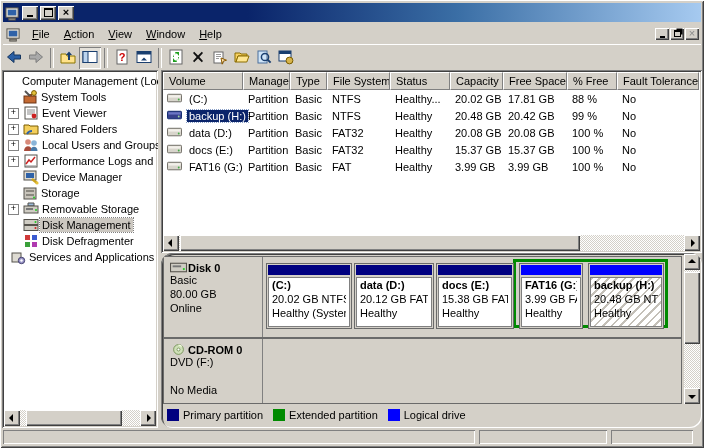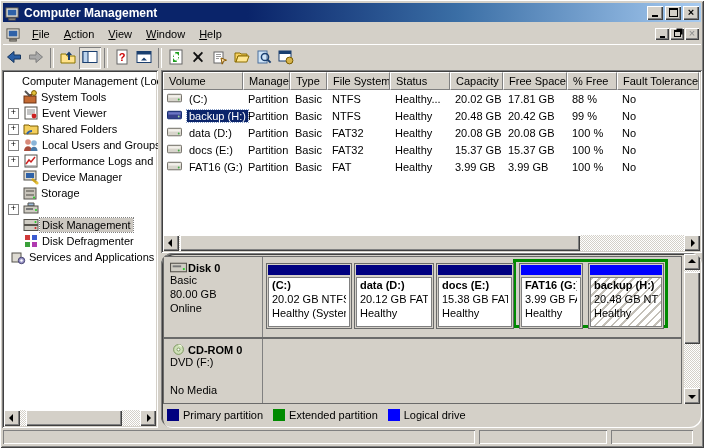--- a/index.html
+++ b/index.html
@@ -101,21 +101,20 @@
 <body>
 
 <div id="win">
 
   <div id="titlebar">
     <span class="mico" style="width:15px;height:14px;display:inline-block;"><svg viewBox="0 0 16 16" xmlns="http://www.w3.org/2000/svg">
           <rect x="1" y="2" width="13" height="10" fill="#dedbd2" stroke="#55524c"></rect>
           <rect x="3" y="4" width="9" height="6" fill="#2f62a8"></rect>
           <rect x="4" y="13" width="7" height="2" fill="#a5a199" stroke="#55524c"></rect>
         </svg></span>
-    <span class="ttl">Computer Management</span>
     <div class="wbtn">
         <div class="glyph-min"></div>
       </div>
     <div class="wbtn">
         <div class="glyph-max"></div>
       </div>
     <div class="wbtn">
         <span class="glyph-x">×</span>
       </div>
   </div>
@@ -296,20 +295,21 @@
           <span class="tlabel" style="left: 35px;">Storage</span>
         </div>
         <div class="trow">
           <span class="exp">+</span>
           <span class="tico" style="left: 19px;"><svg viewBox="0 0 16 16" xmlns="http://www.w3.org/2000/svg">
               <path d="M5 2h6v3H5z" fill="#9ab8d8" stroke="#55524c"></path>
               <rect x="1" y="5" width="14" height="7" fill="#cfccc3" stroke="#55524c"></rect>
               <rect x="3" y="7" width="7" height="2" fill="#777"></rect>
               <circle cx="13" cy="9" r="1" fill="#2c2"></circle>
             </svg></span>
+          <span class="tlabel" style="left: 36px;">Removable Storage</span>
         </div>
         <div class="trow">
           <span class="tico" style="left: 19px;"><svg viewBox="0 0 16 16" xmlns="http://www.w3.org/2000/svg">
               <rect x="1" y="2.5" width="14" height="5" fill="#cfccc3" stroke="#55524c"></rect>
               <rect x="1" y="8.5" width="14" height="5" fill="#cfccc3" stroke="#55524c"></rect>
               <circle cx="12.5" cy="5" r="1" fill="#2c2"></circle>
               <circle cx="12.5" cy="11" r="1" fill="#c22"></circle>
             </svg></span>
           <span class="tlabel sel" style="left: 36px;">Disk Management</span>
         </div>

